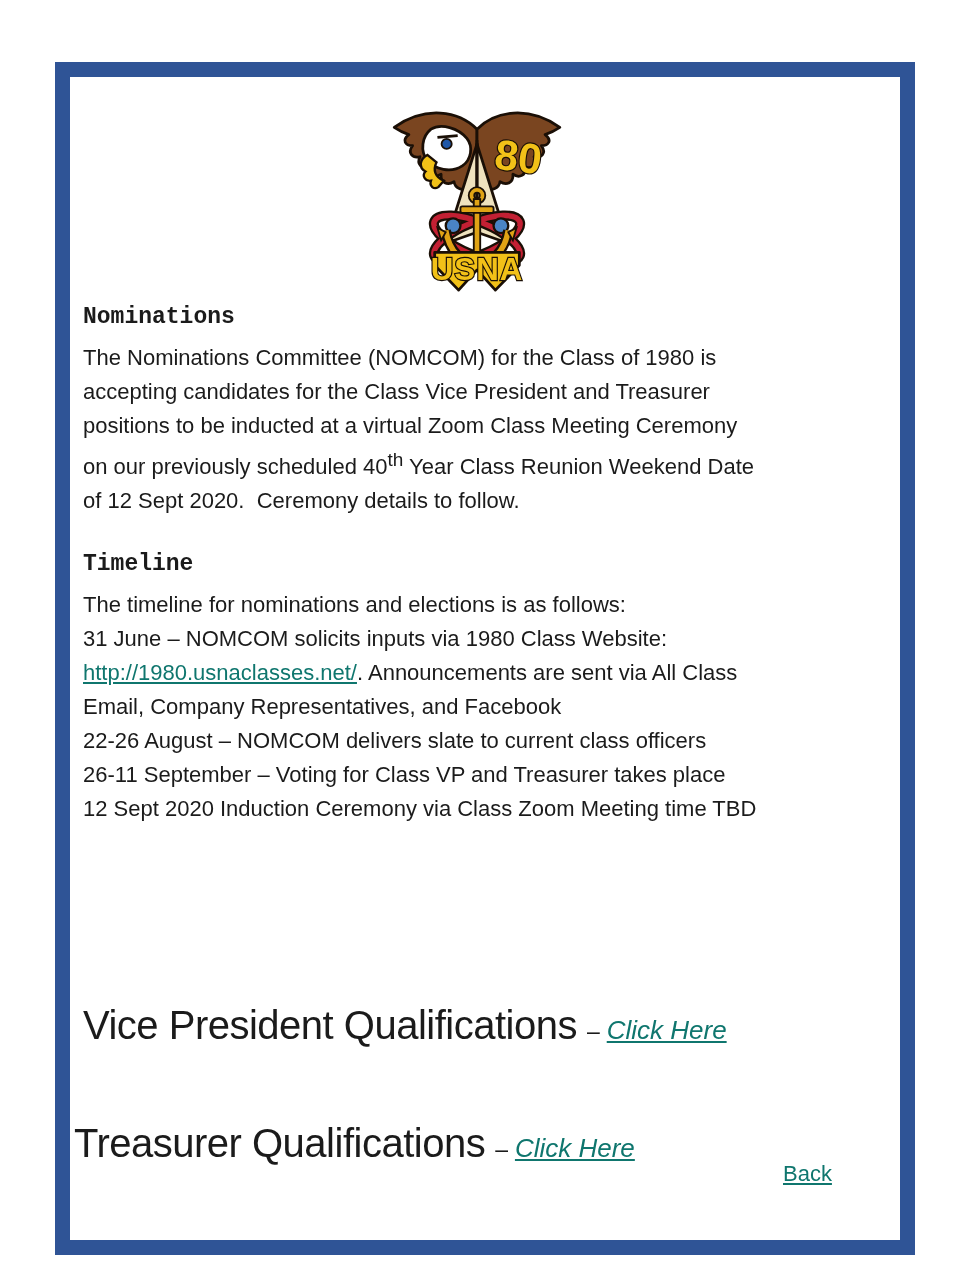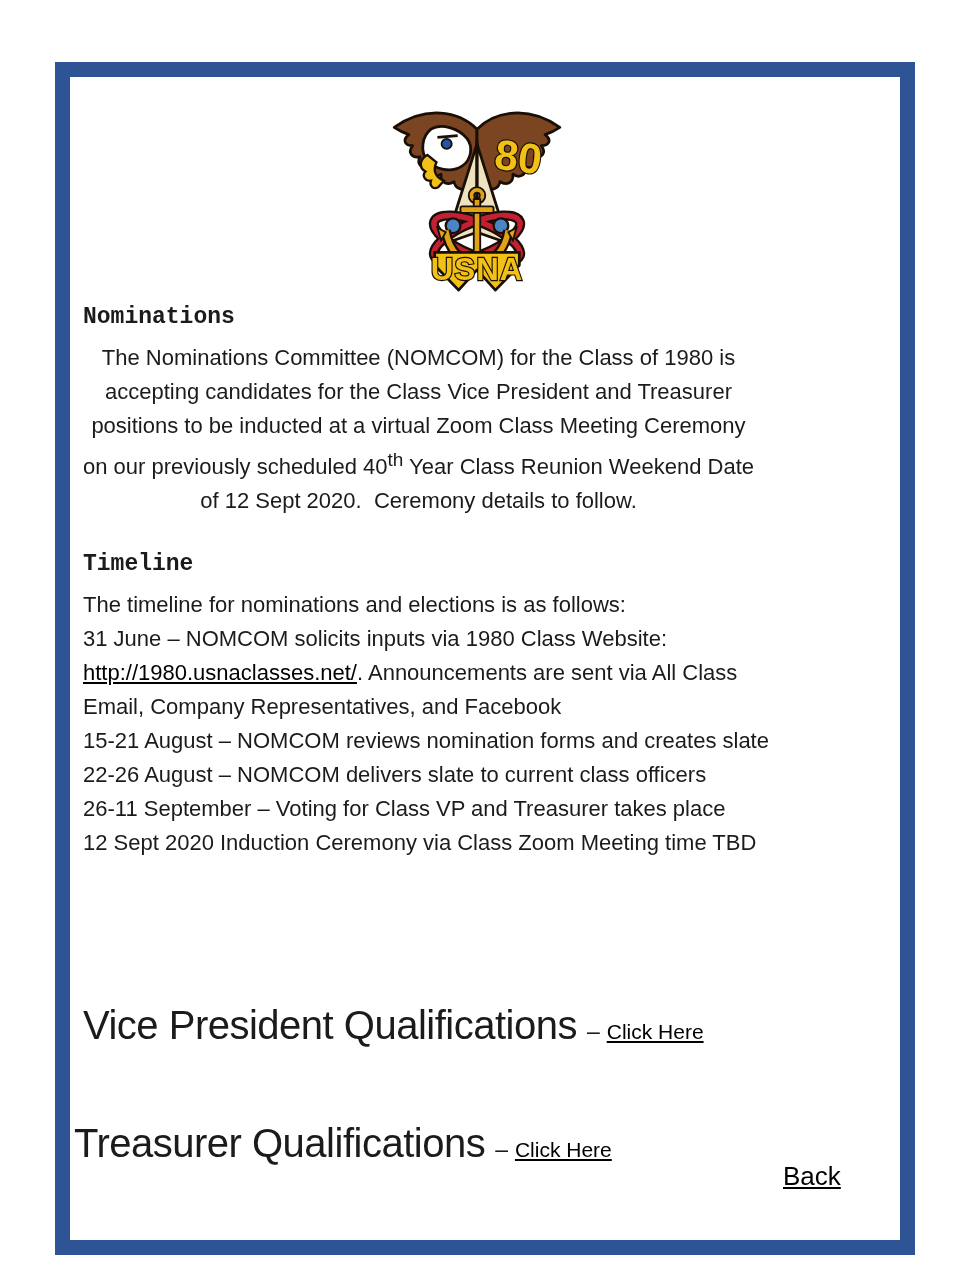--- a/index.html
+++ b/index.html
@@ -10,26 +10,26 @@
   }
   .abs { position:absolute; }
   .frame {
     position:absolute; left:55px; top:62px;
     width:830px; height:1163px;
     border:15px solid #2F5496; background:#ffffff;
   }
   .h2 { font-size:23px; font-weight:bold; line-height:34px;font-family:Liberation Mono, monospace; }
   .body-text { font-size:22px; line-height:34px; }
   .body-text sup { font-size:19px; }
-  .link { color:#000000; text-decoration:underline; cursor:pointer;text-align:right; }
+  .link { color:#0f766e; text-decoration:underline; cursor:pointer;text-align:right; }
   .big-row { white-space:nowrap; }
   .big-title { font-size:40px; font-weight:normal; letter-spacing:-0.5px; }
   .dash-small { font-size:23px; margin-left:10px; }
-  .click-link { font-size:21px; margin-left:7px; }
-  .back-link { font-size:26px; }
+  .click-link { font-size:26px; margin-left:7px;font-style:italic; }
+  .back-link { font-size:22px; }
   svg text { font-family:"Liberation Sans", sans-serif; }
 </style>
 </head>
 <body>
 
 <div class="frame"></div>
 
 <svg class="abs" style="left:385px; top:100px;" width="184" height="200" viewBox="0 0 200 210">
 
   <g>
@@ -82,36 +82,35 @@
   </g>
 
   <g>
     <path d="M54 162 L146 162 L146 176 L120 203 L100 181 L80 203 L54 176 Z" fill="#F2C118" stroke="#1a0f06" stroke-width="3" stroke-linejoin="round"></path>
     <text x="100" y="192" font-size="34" font-weight="bold" text-anchor="middle" letter-spacing="1" fill="#F2C118" stroke="#1a0f06" stroke-width="2.5" paint-order="stroke">USNA</text>
   </g>
 </svg>
 
 <div class="abs h2" style="left:83px; top:300px;">Nominations</div>
 
-<div class="abs body-text" style="left:83px; top:341px;text-align:center;">
+<div class="abs body-text" style="left:83px; top:341px;">
   <div>The Nominations Committee (NOMCOM) for the Class of 1980 is</div>
   <div>accepting candidates for the Class Vice President and Treasurer</div>
   <div>positions to be inducted at a virtual Zoom Class Meeting Ceremony</div>
   <div><span>on our previously scheduled 40</span><sup>th</sup><span> Year Class Reunion Weekend Date</span></div>
   <div>of 12 Sept 2020.&nbsp; Ceremony details to follow.</div>
 </div>
 
 <div class="abs h2" style="left:83px; top:547px;">Timeline</div>
 
 <div class="abs body-text" style="left:83px; top:588px;">
   <div>The timeline for nominations and elections is as follows:</div>
   <div>31 June – NOMCOM solicits inputs via 1980 Class Website:</div>
   <div><a class="link">http://1980.usnaclasses.net/</a><span>. Announcements are sent via All Class</span></div>
   <div>Email, Company Representatives, and Facebook</div>
-  <div>15-21 August – NOMCOM reviews nomination forms and creates slate</div>
   <div>22-26 August – NOMCOM delivers slate to current class officers</div>
   <div>26-11 September – Voting for Class VP and Treasurer takes place</div>
   <div>12 Sept 2020 Induction Ceremony via Class Zoom Meeting time TBD</div>
 </div>
 
 <div class="abs big-row" style="left:83px; top:1003px;">
   <span class="big-title">Vice President Qualifications</span><span class="dash-small">–</span><a class="link click-link">Click Here</a>
 </div>
 
 <div class="abs big-row" style="left:74px; top:1121px;">

